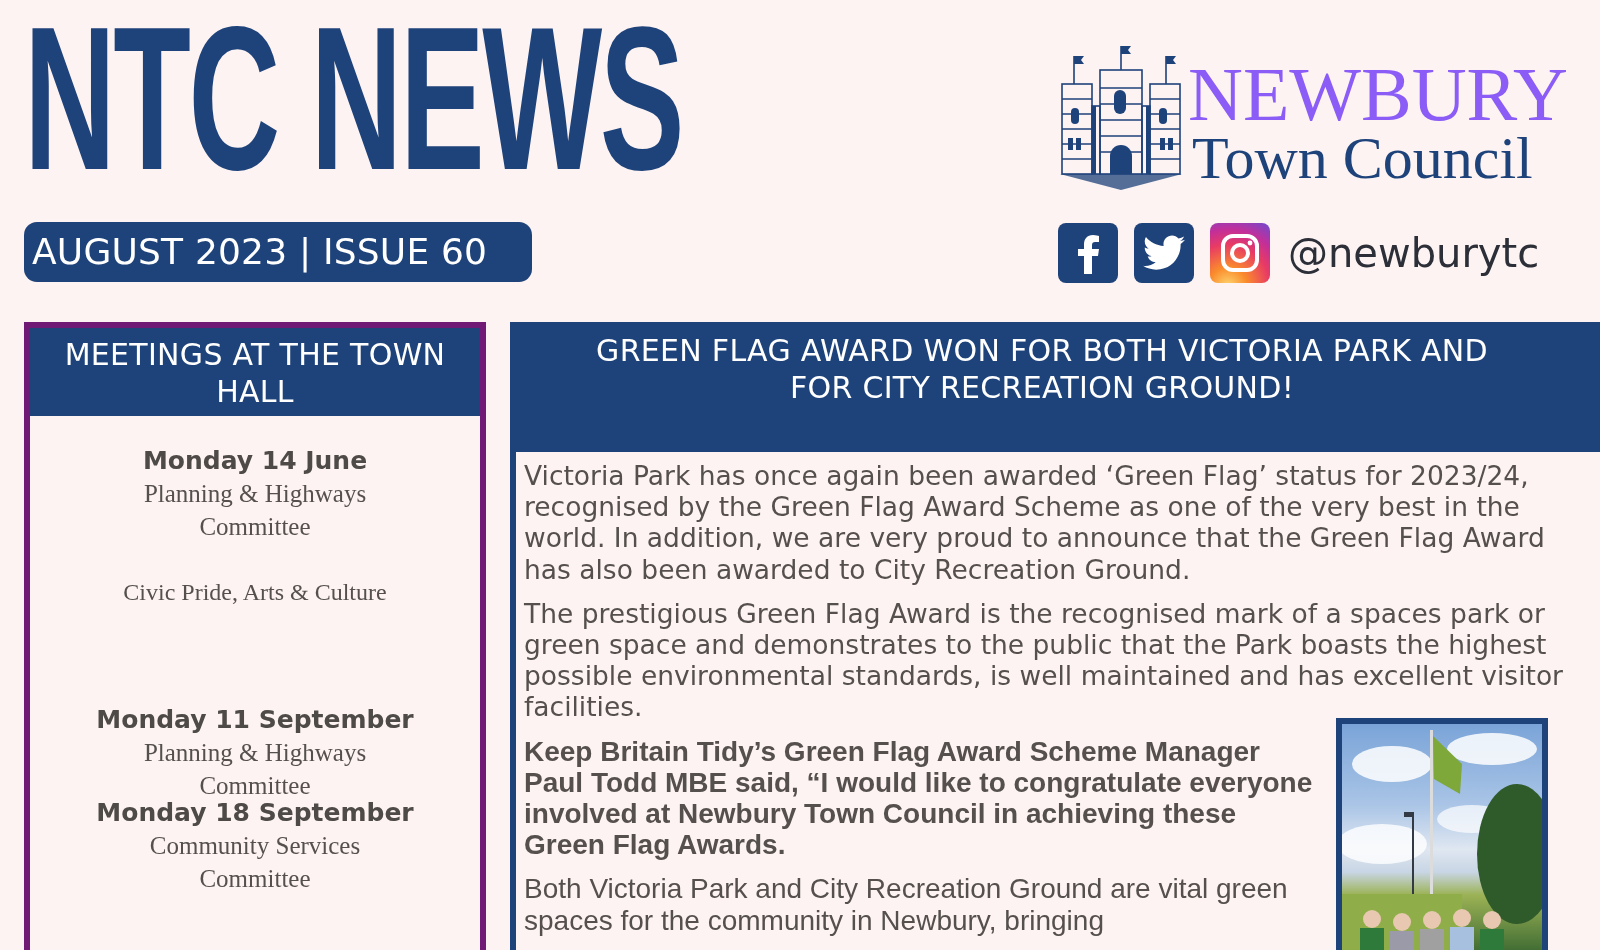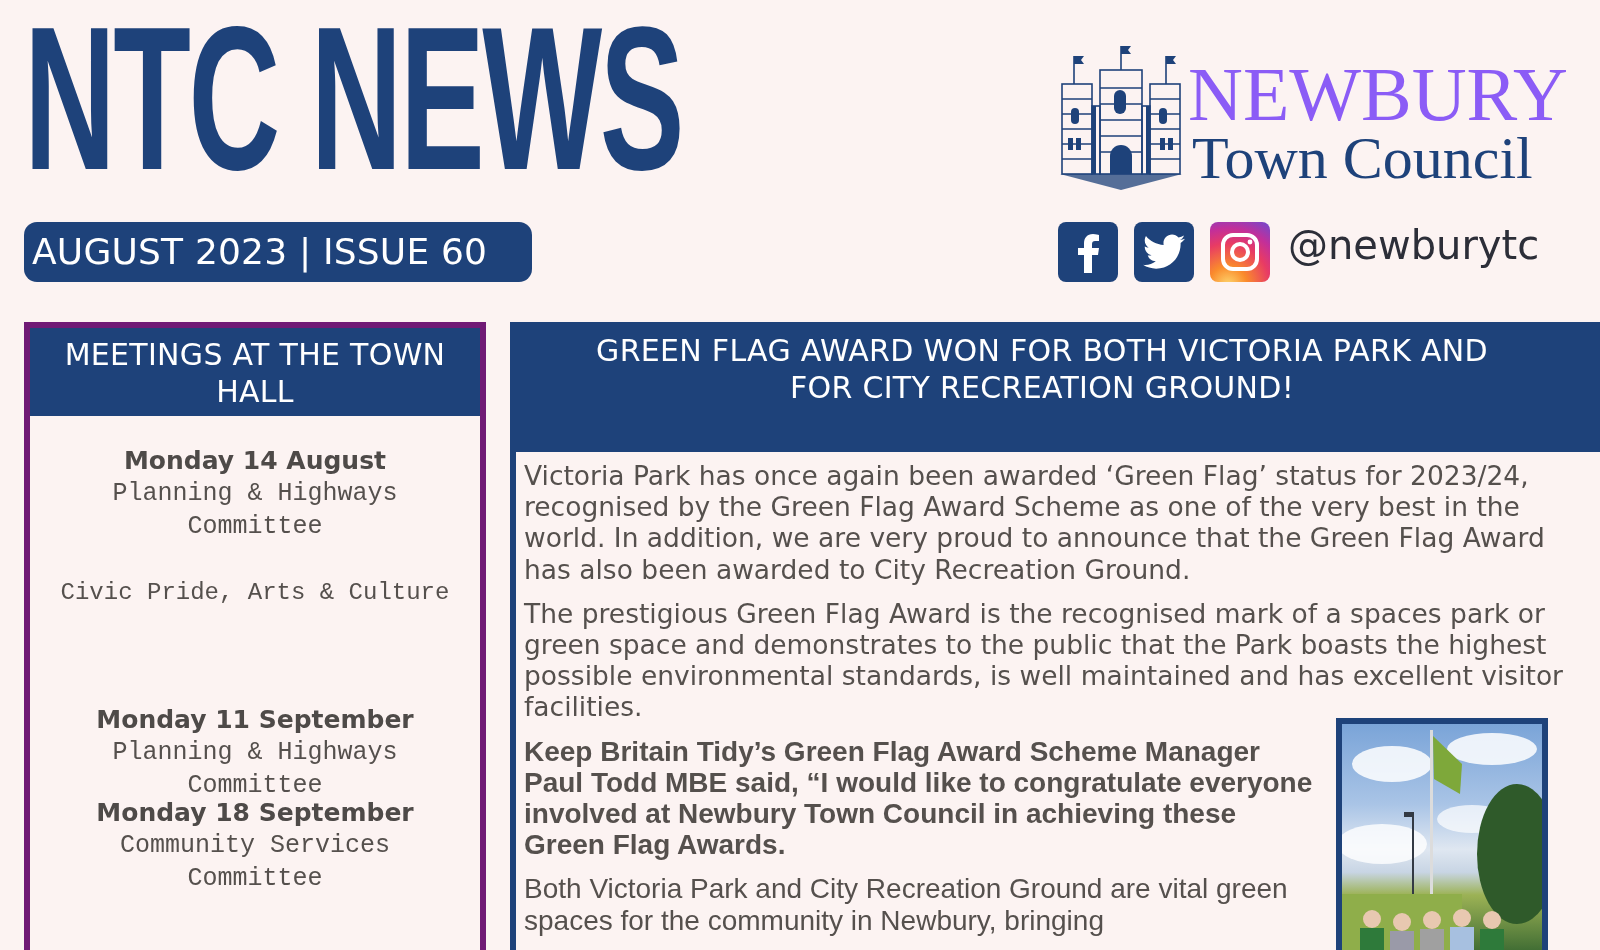--- a/index.html
+++ b/index.html
@@ -35,21 +35,21 @@
     font-family: "Liberation Serif", serif; font-size: 76px; line-height: 80px;
     color: #8b5cf6; letter-spacing: 0px; white-space: nowrap;
   }
   .logo-sub {
     position: absolute; left: 136px; top: 82px;
     font-family: Liberation Serif, serif; font-size: 60px; line-height: 64px;
     color: #1e427a; white-space: nowrap;
   }
 
   
-  .social { position: absolute; left: 1058px; top: 222px; height: 62px; display: flex; }
+  .social { position: absolute; left: 1058px; top: 222px; height: 62px; display: flex; align-items: center; }
   .social-icon {
     width: 60px; height: 60px; border-radius: 8px; margin-right: 16px;
     display: flex; align-items: center; justify-content: center;
   }
   .social-icon.fb, .social-icon.tw { background: #1e427a; }
   .social-icon.ig {
     background: radial-gradient(circle at 30% 105%, #fdd66e 0%, #fa8b2c 25%, #e83b64 55%, #c22f9a 75%, #6d4ad0 100%);
   }
   .social-handle {
     font-family: "DejaVu Sans", sans-serif; font-size: 40px; color: #2c2e38;
@@ -69,21 +69,21 @@
   }
   .meeting {
     text-align: center; position: absolute; left: 0; right: 0;
   }
   .meeting-date {
     font-weight: 700; font-size: 25px; line-height: 33px; color: #4e4a48;
     font-family: "DejaVu Sans", sans-serif;
   }
   .meeting-name {
     font-size: 25px; line-height: 33px; color: #55504d;
-    font-family: Liberation Mono, monospace;
+    font-family: Liberation Serif, serif;
   }
 
   
   .article {
     position: absolute; left: 510px; top: 322px; width: 1100px; height: 640px;
     border-left: 6px solid #1e427a; border-top: 0;
   }
   .article-header {
     position: absolute; left: -6px; top: 0; width: 1106px; height: 130px;
     background: #1e427a; color: #ffffff; text-align: center;
@@ -168,21 +168,21 @@
   <span class="social-handle">@newburytc</span>
 </div>
 
 <div class="meetings">
   <div class="meetings-header">
     <div>MEETINGS AT THE TOWN</div>
     <div>HALL</div>
   </div>
 
   <div class="meeting" style="top:116px;">
-    <div class="meeting-date">Monday 14 August</div>
+    <div class="meeting-date">Monday 14 June</div>
     <div class="meeting-name">Planning &amp; Highways</div>
     <div class="meeting-name">Committee</div>
   </div>
   <div class="meeting" style="top:248px;">
     <div class="meeting-name" style="font-size:24px;">Civic Pride, Arts &amp; Culture</div>
   </div>
   <div class="meeting" style="top:350px;margin-top:25px;">
     <div class="meeting-date">Monday 11 September</div>
     <div class="meeting-name">Planning &amp; Highways</div>
     <div class="meeting-name">Committee</div>

